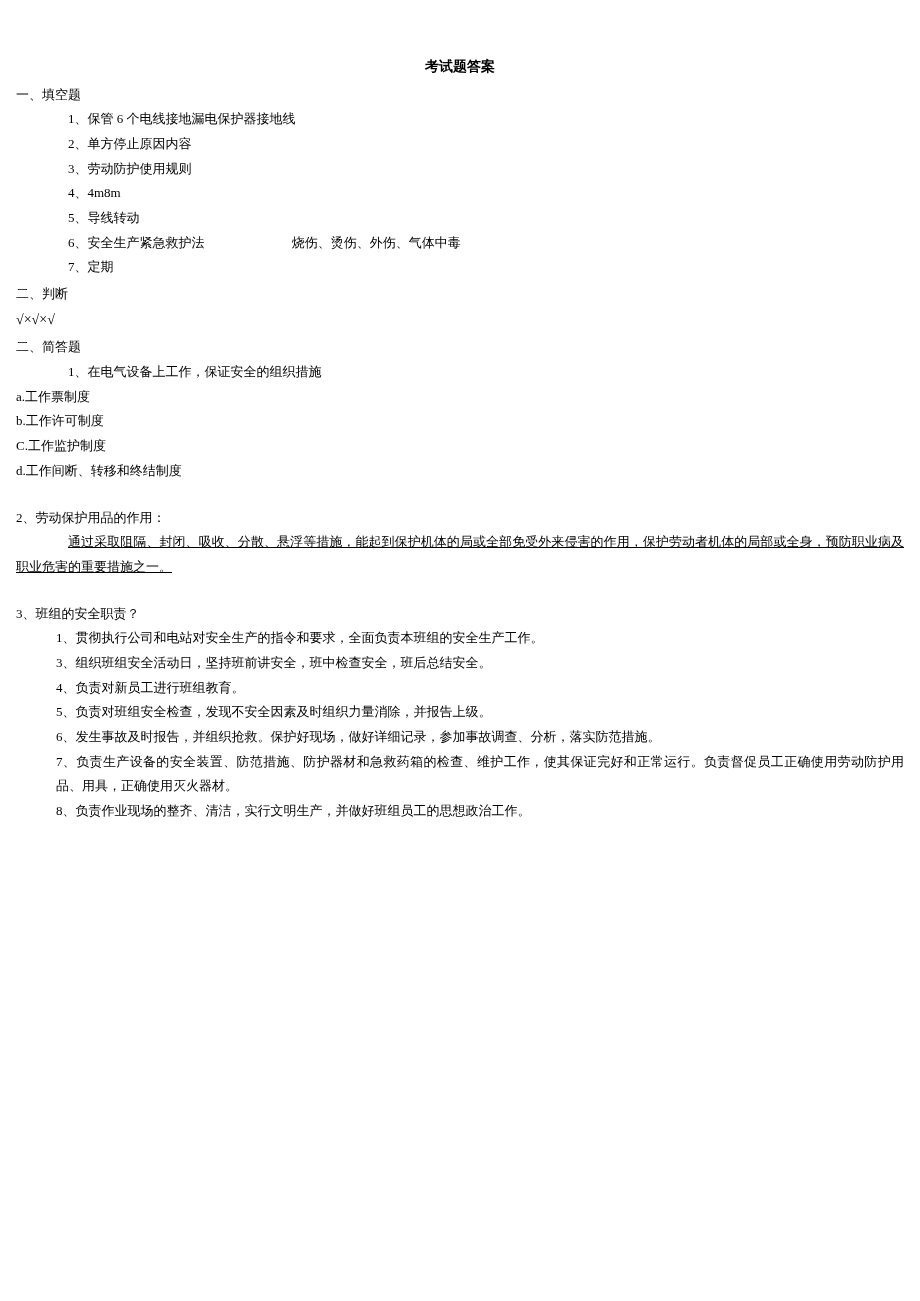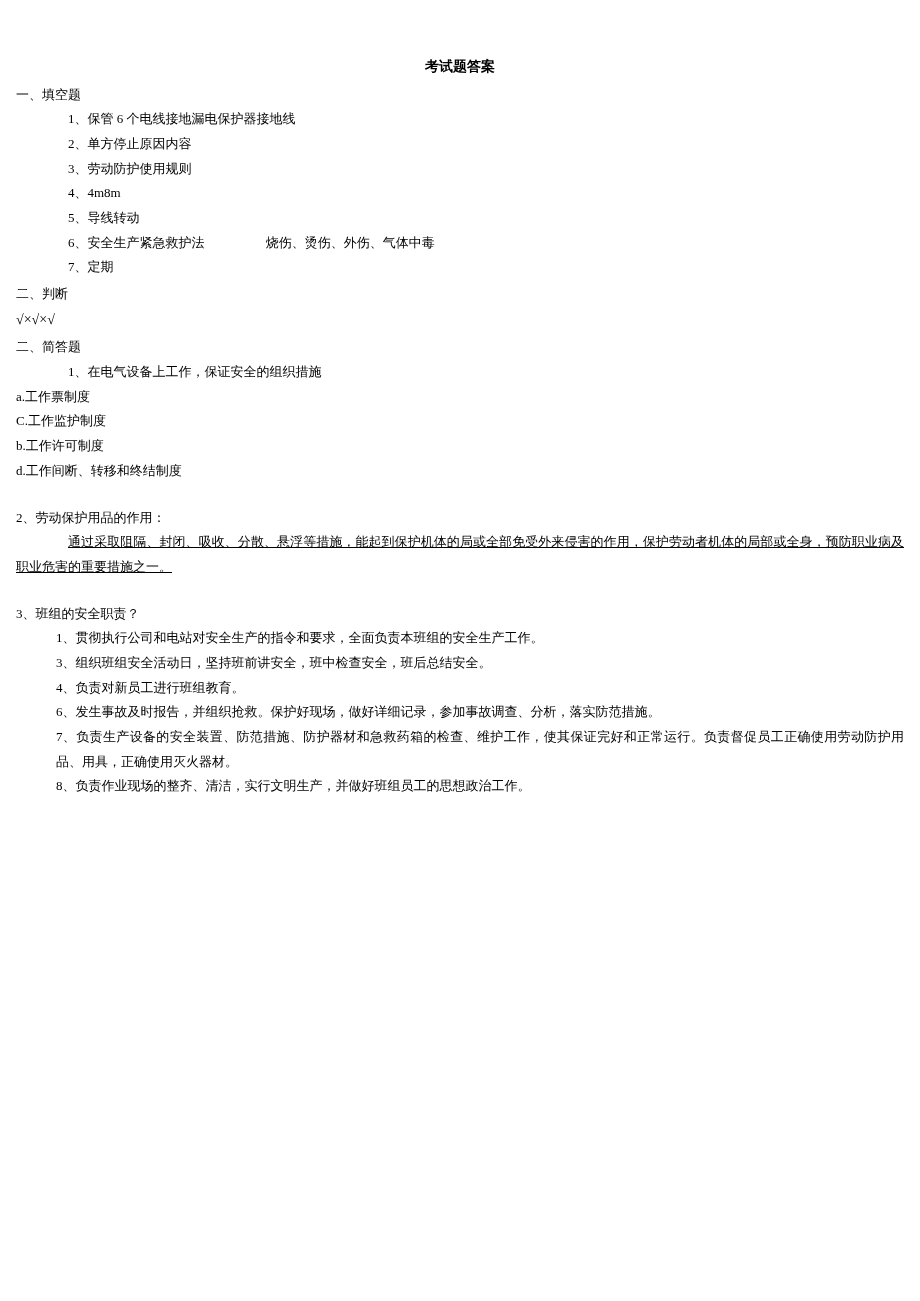--- a/index.html
+++ b/index.html
@@ -22,21 +22,21 @@
       font-size: 14px;
     }
     .section-heading {
       margin-top: 2px;
       margin-bottom: 0;
     }
     .indent-1 {
       padding-left: 52px;
     }
     .fill-item span.extra {
-      margin-left: 58px;
+      margin-left: 84px;
     }
     .judge-line {
       font-size: 14px;
       letter-spacing: 2px;
       margin-top: 0;
       margin-bottom: 2px;
     }
     .judge-line .sym {
       letter-spacing: 0;
     }
@@ -84,33 +84,34 @@
 <p class="indent-1 fill-item">7、定期</p>
 
 <p class="section-heading">二、判断</p>
 <p class="judge-line"><span class="sym">√×√×√</span></p>
 
 <p class="section-heading">二、简答题</p>
 
 <p class="q1-title">1、在电气设备上工作，保证安全的组织措施</p>
 <div class="q1-list">
   <p>a.工作票制度</p>
+  <p>b.工作许可制度</p>
   <p>C.工作监护制度</p>
-  <p>b.工作许可制度</p>
   <p>d.工作间断、转移和终结制度</p>
 </div>
 
 <div class="q2-block">
   <p class="q2-title">2、劳动保护用品的作用：</p>
   <p class="q2-content continuation" style="text-indent: 52px;">通过采取阻隔、封闭、吸收、分散、悬浮等措施，能起到保护机体的局或全部免受外来侵害的作用，保护劳动者机体的局部或全身，预防职业病及职业危害的重要措施之一。</p>
 </div>
 
 <div class="q3-block">
   <p class="q3-title">3、班组的安全职责？</p>
   <div class="q3-list">
     <p>1、贯彻执行公司和电站对安全生产的指令和要求，全面负责本班组的安全生产工作。</p>
     <p>3、组织班组安全活动日，坚持班前讲安全，班中检查安全，班后总结安全。</p>
     <p>4、负责对新员工进行班组教育。</p>
+    <p>5、负责对班组安全检查，发现不安全因素及时组织力量消除，并报告上级。</p>
     <p>6、发生事故及时报告，并组织抢救。保护好现场，做好详细记录，参加事故调查、分析，落实防范措施。</p>
     <p>7、负责生产设备的安全装置、防范措施、防护器材和急救药箱的检查、维护工作，使其保证完好和正常运行。负责督促员工正确使用劳动防护用品、用具，正确使用灭火器材。</p>
     <p>8、负责作业现场的整齐、清洁，实行文明生产，并做好班组员工的思想政治工作。</p>
   </div>
 </div>
 
 </body></html>

